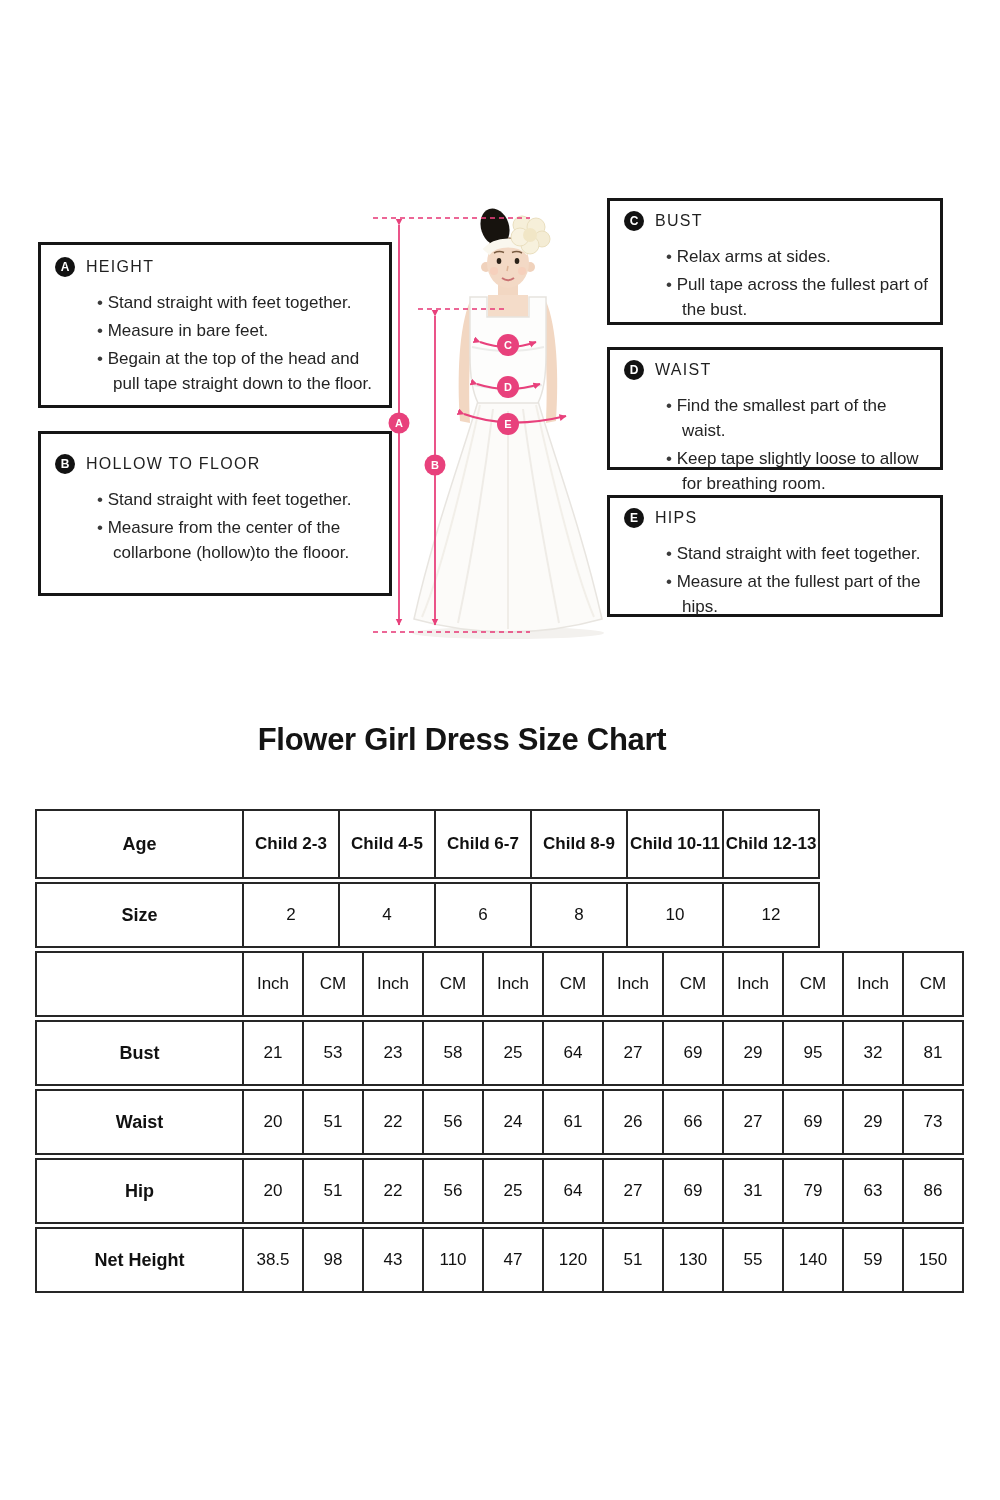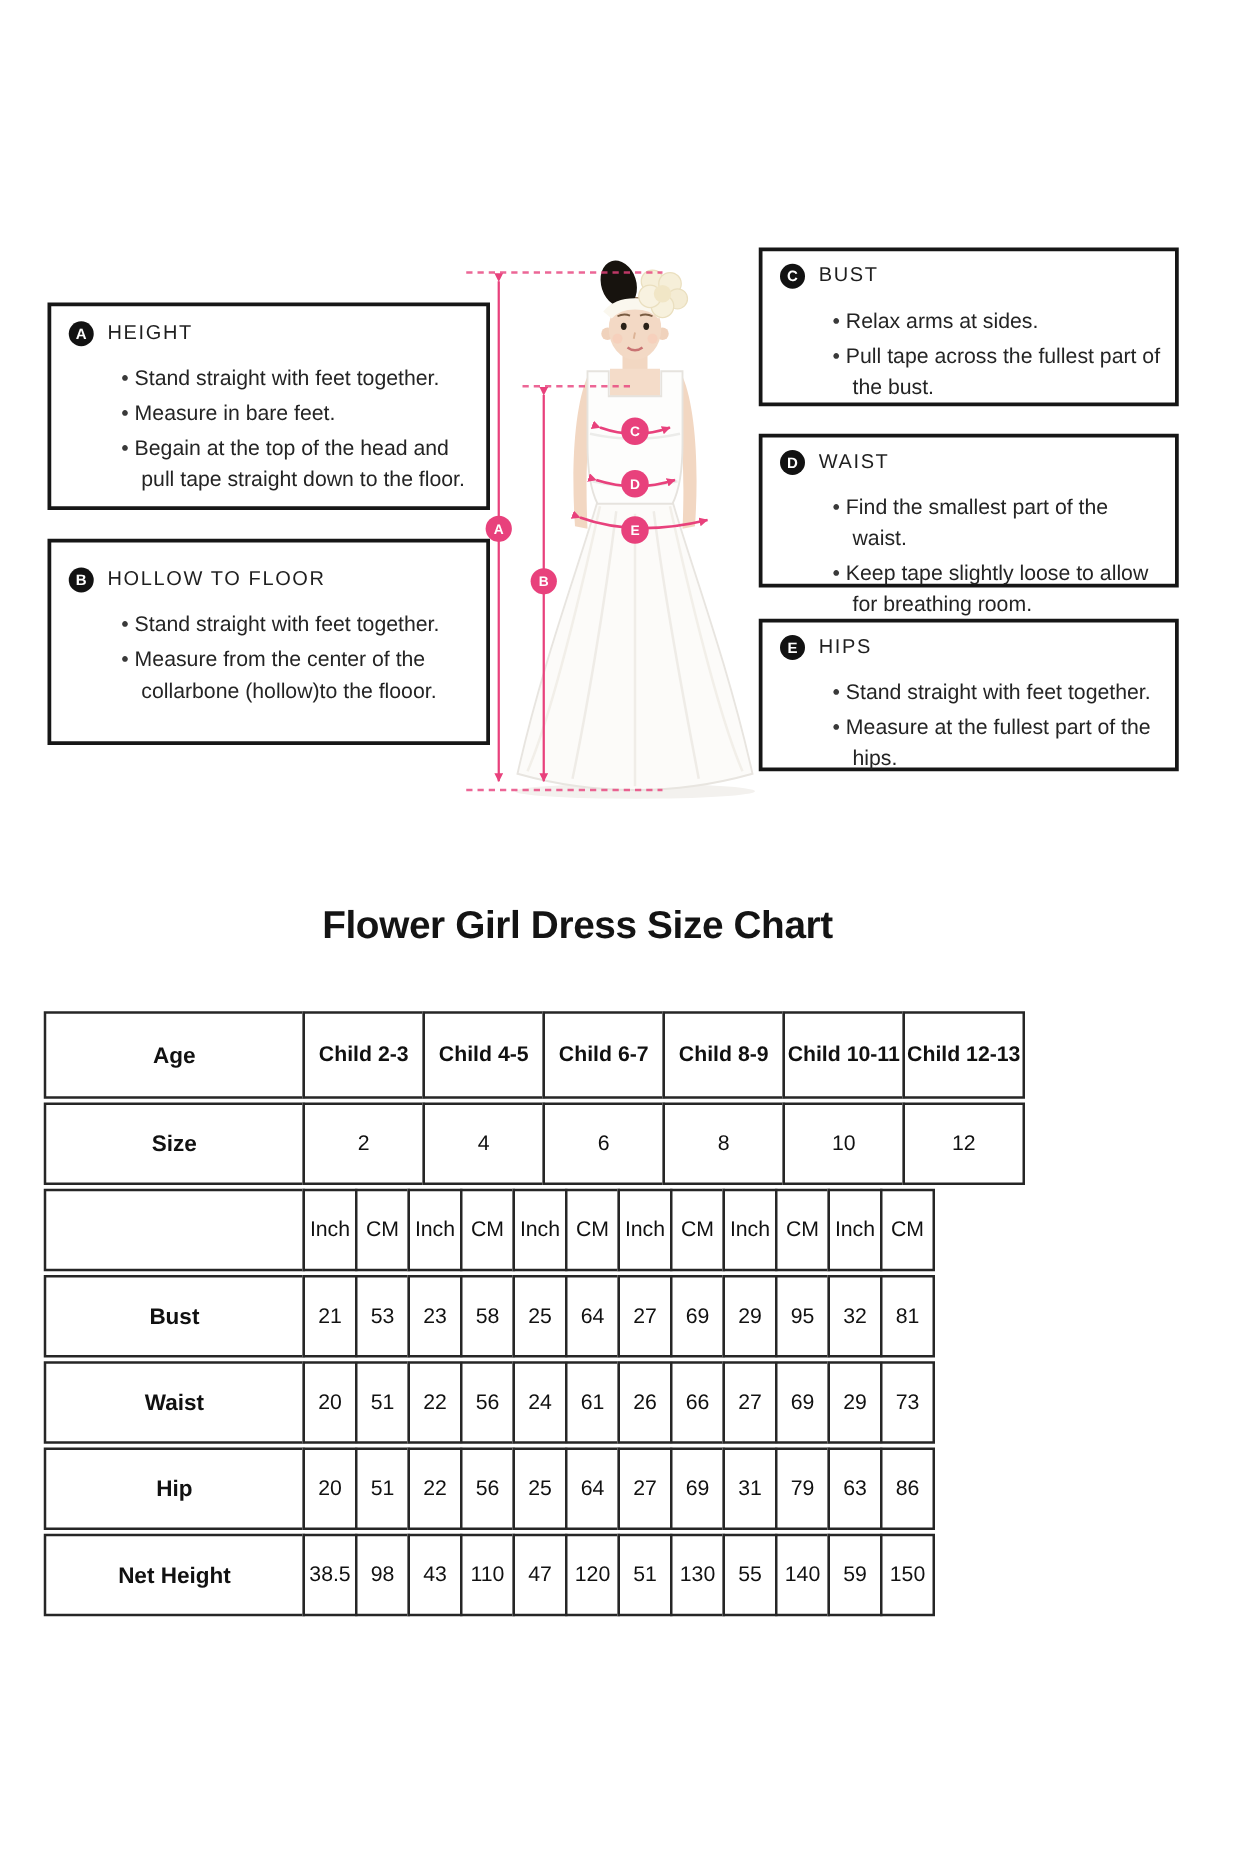--- a/index.html
+++ b/index.html
@@ -41,21 +41,21 @@
   .chart{position:absolute;left:35px;top:781px;width:931px;margin-top:28px;}
   .trow{display:flex;margin-bottom:3px;}
   .tc{
     box-sizing:border-box;border:2px solid #262626;background:#fff;height:66px;
     display:flex;align-items:center;justify-content:center;margin-left:-2px;
     font-size:17px;color:#111;
   }
   .trow .tc:first-child{margin-left:0;}
   .lab{width:209px;font-weight:bold;font-size:18px;}
   .wd{width:98px;}
-  .nr{width:44px;}
+  .nr{width:62px;}
   .b{font-weight:bold;}
   .h70 .tc{height:70px;}
 </style>
 </head>
 <body>
 
 <svg class="fig" viewBox="0 0 290 455">
   <defs>
     <marker id="ah" markerWidth="9" markerHeight="9" refX="6.5" refY="3.5" orient="auto" markerUnits="userSpaceOnUse">
       <path d="M0,0 L7,3.5 L0,7 Z" class="pkf"></path>

